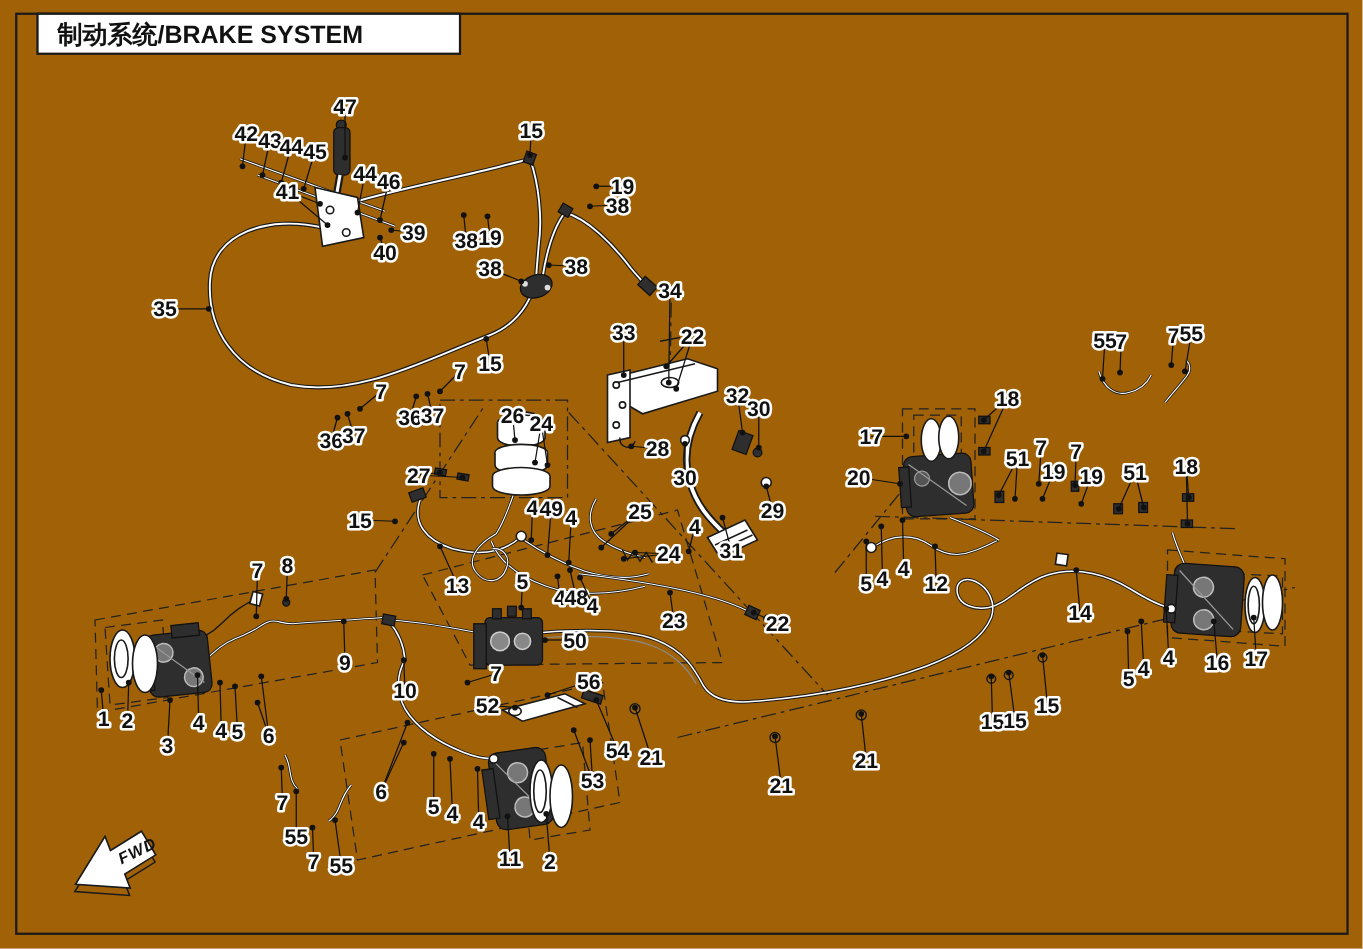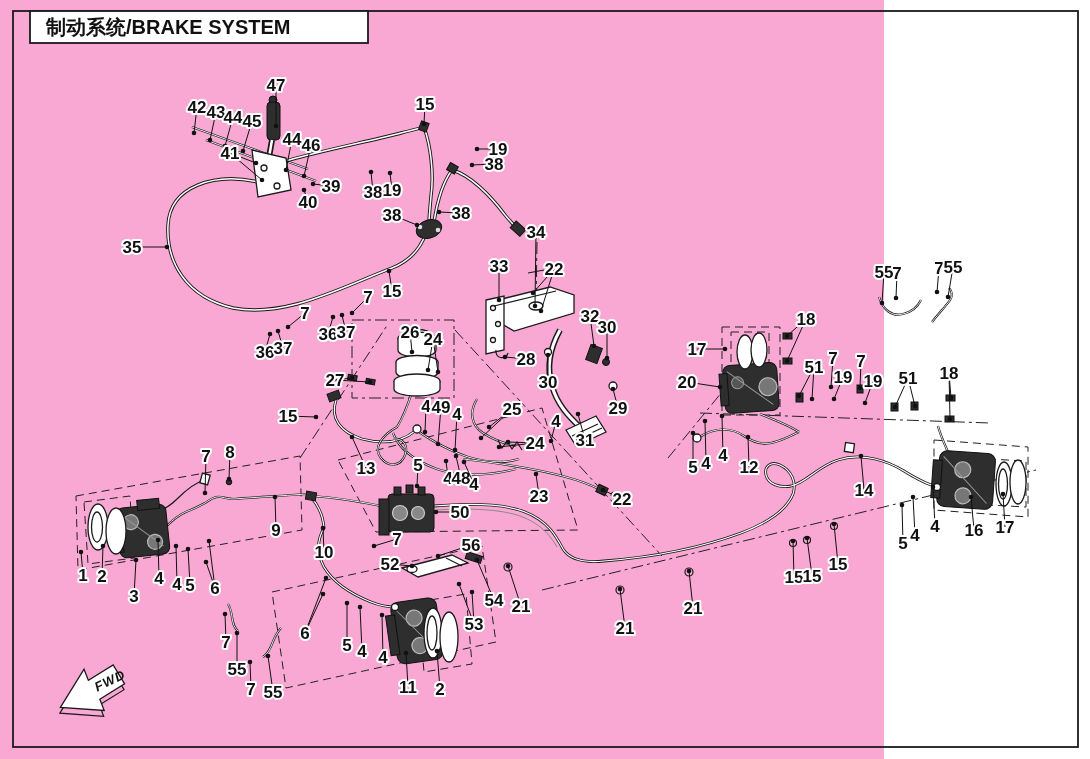--- a/index.html
+++ b/index.html
@@ -1,16 +1,16 @@
 <!DOCTYPE html>
 <html><head>
 <meta charset="utf-8">
 <style>
   html,body{margin:0;padding:0;background:#fff;}
-  .stage{width:884px;height:759px;position:relative;background:#f9a8d4;}
+  .stage{width:1090px;height:759px;position:relative;background:#a16207;}
   svg{display:block;font-family:"Liberation Sans",sans-serif;}
   .outline{fill:#fff;stroke:#1a1a1a;stroke-width:1.3;}
   .dark{fill:#2e2e2e;stroke:#111;stroke-width:1;}
   .thin{fill:none;stroke:#1a1a1a;stroke-width:1.2;}
   .grayline{fill:none;stroke:#8a8a8a;stroke-width:1;}
   .tube-out{fill:none;stroke:#1a1a1a;stroke-width:3.4;}
   .tube-in{fill:none;stroke:#fff;stroke-width:1.5;}
   .pipe-out{fill:none;stroke:#1a1a1a;stroke-width:2.8;}
   .pipe-in{fill:none;stroke:#fff;stroke-width:1.2;}
   .rod-out{fill:none;stroke:#1a1a1a;stroke-width:2.2;}

